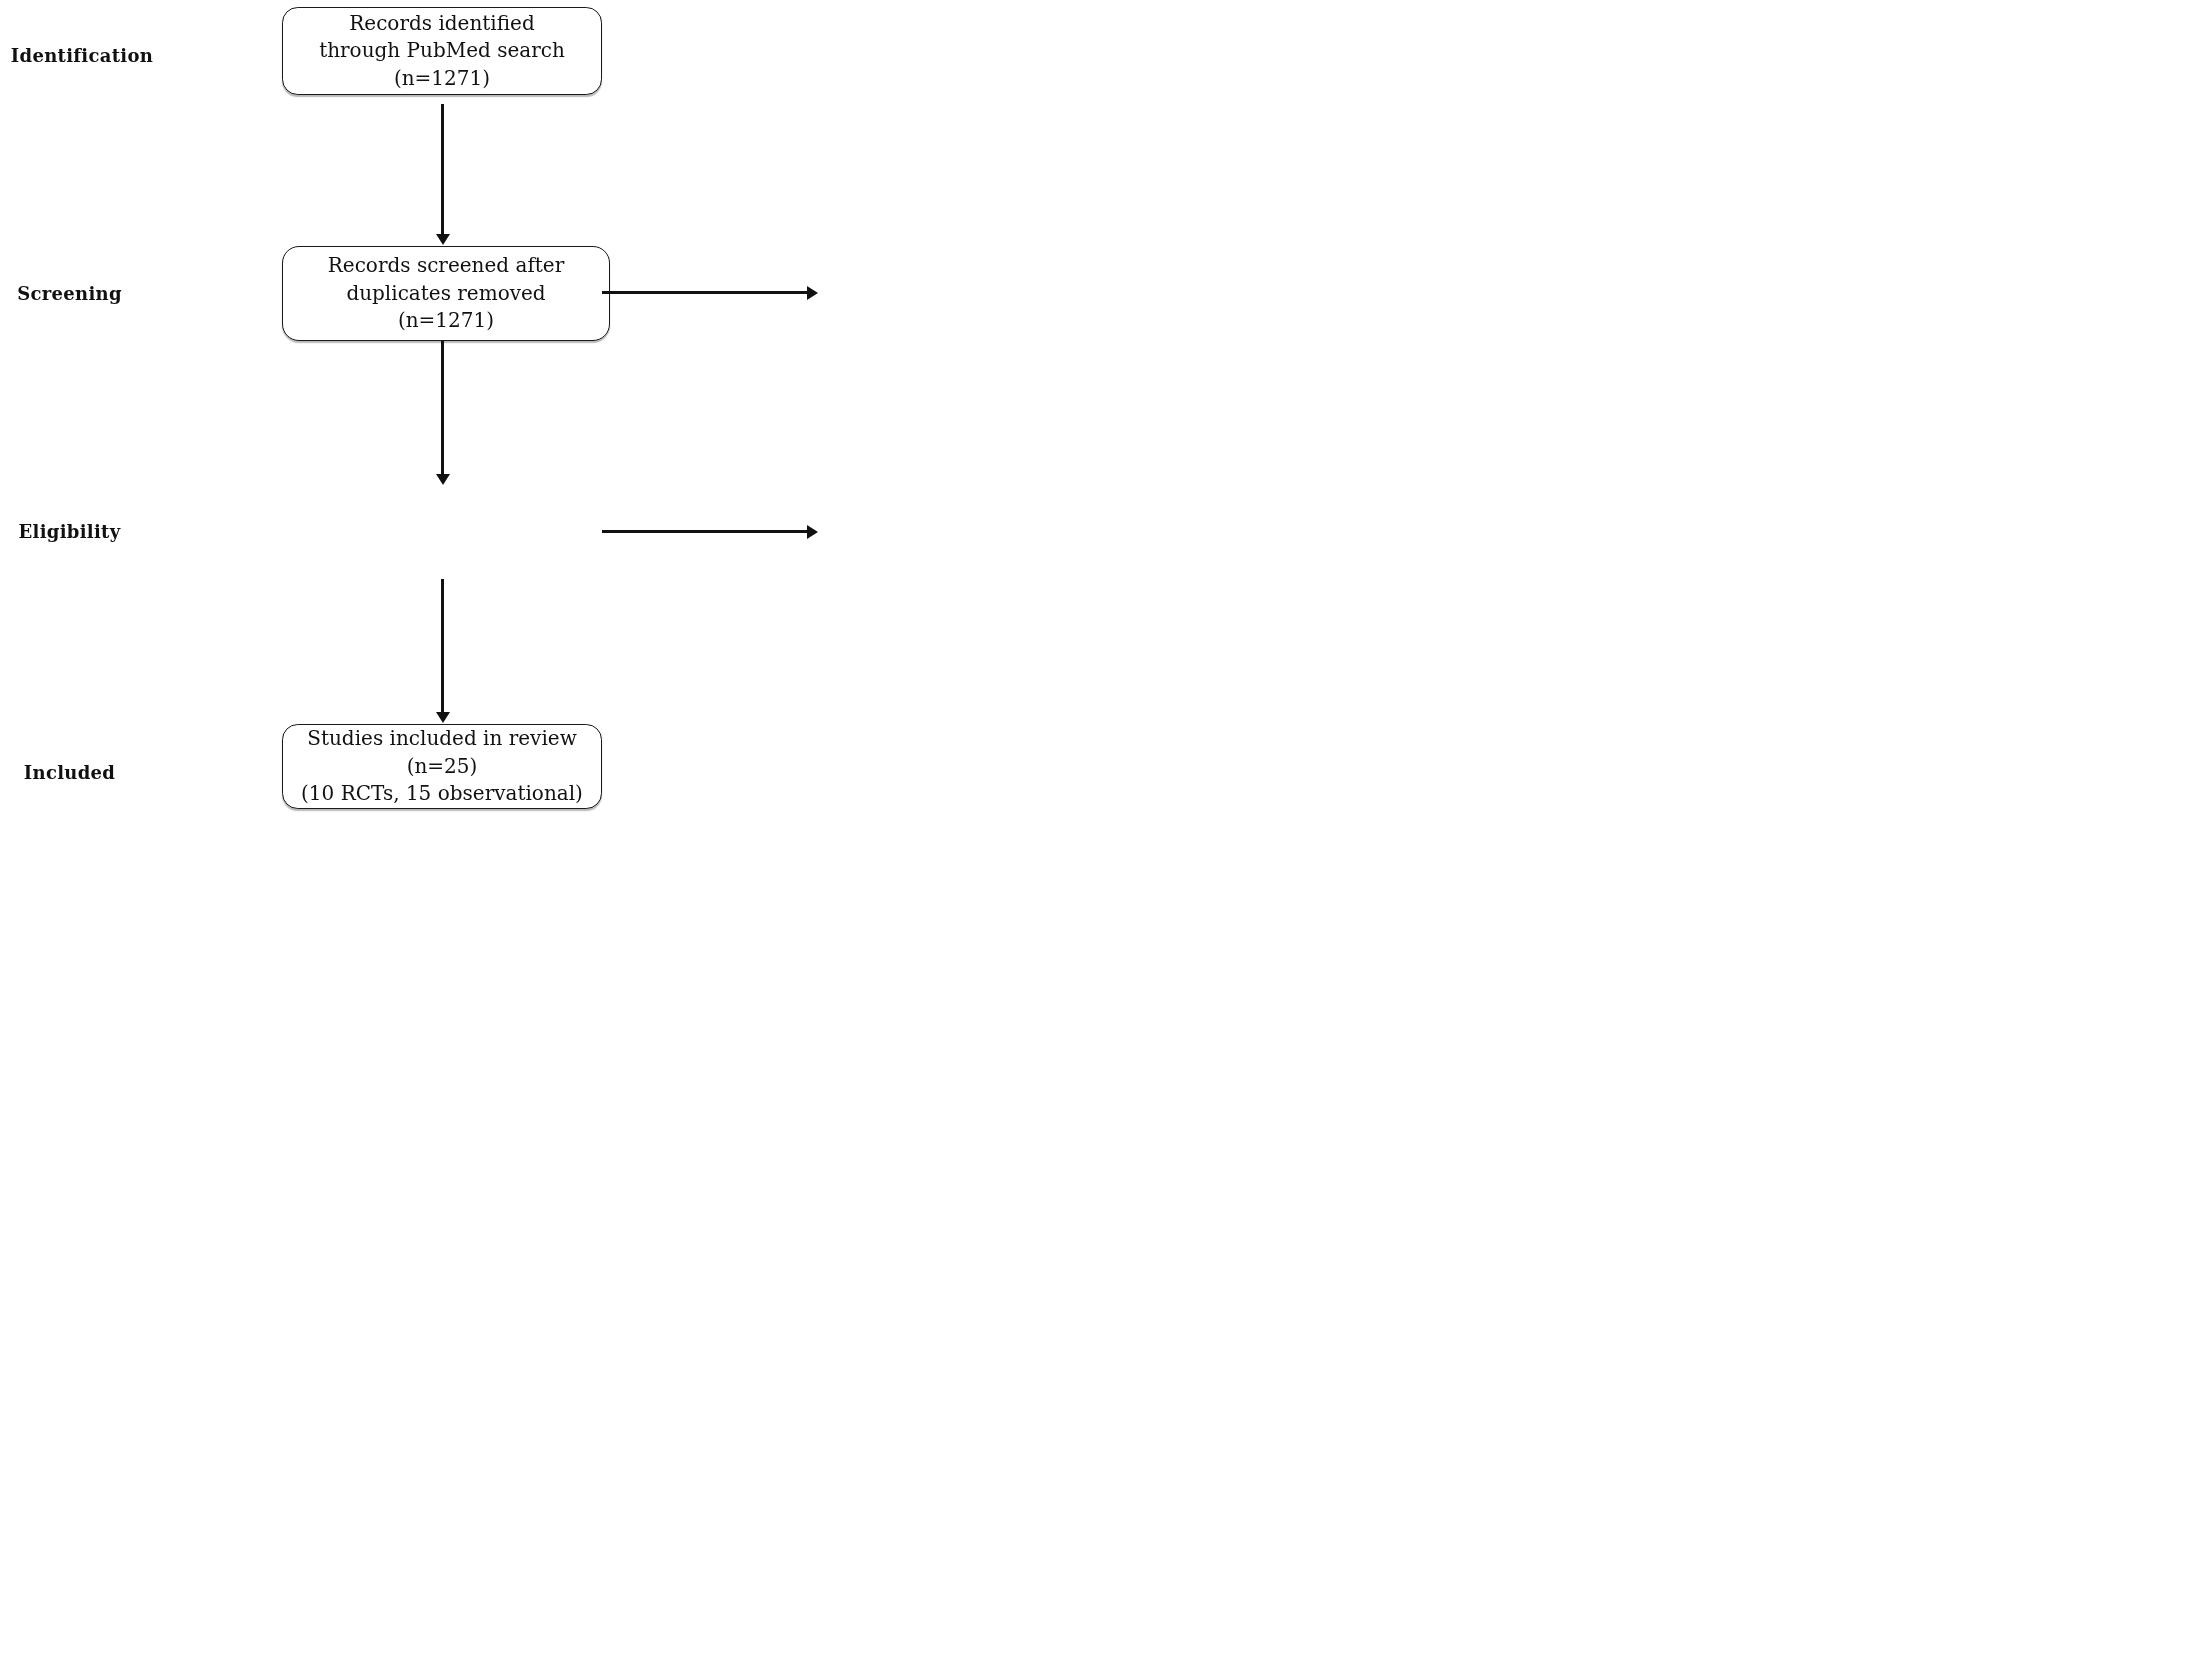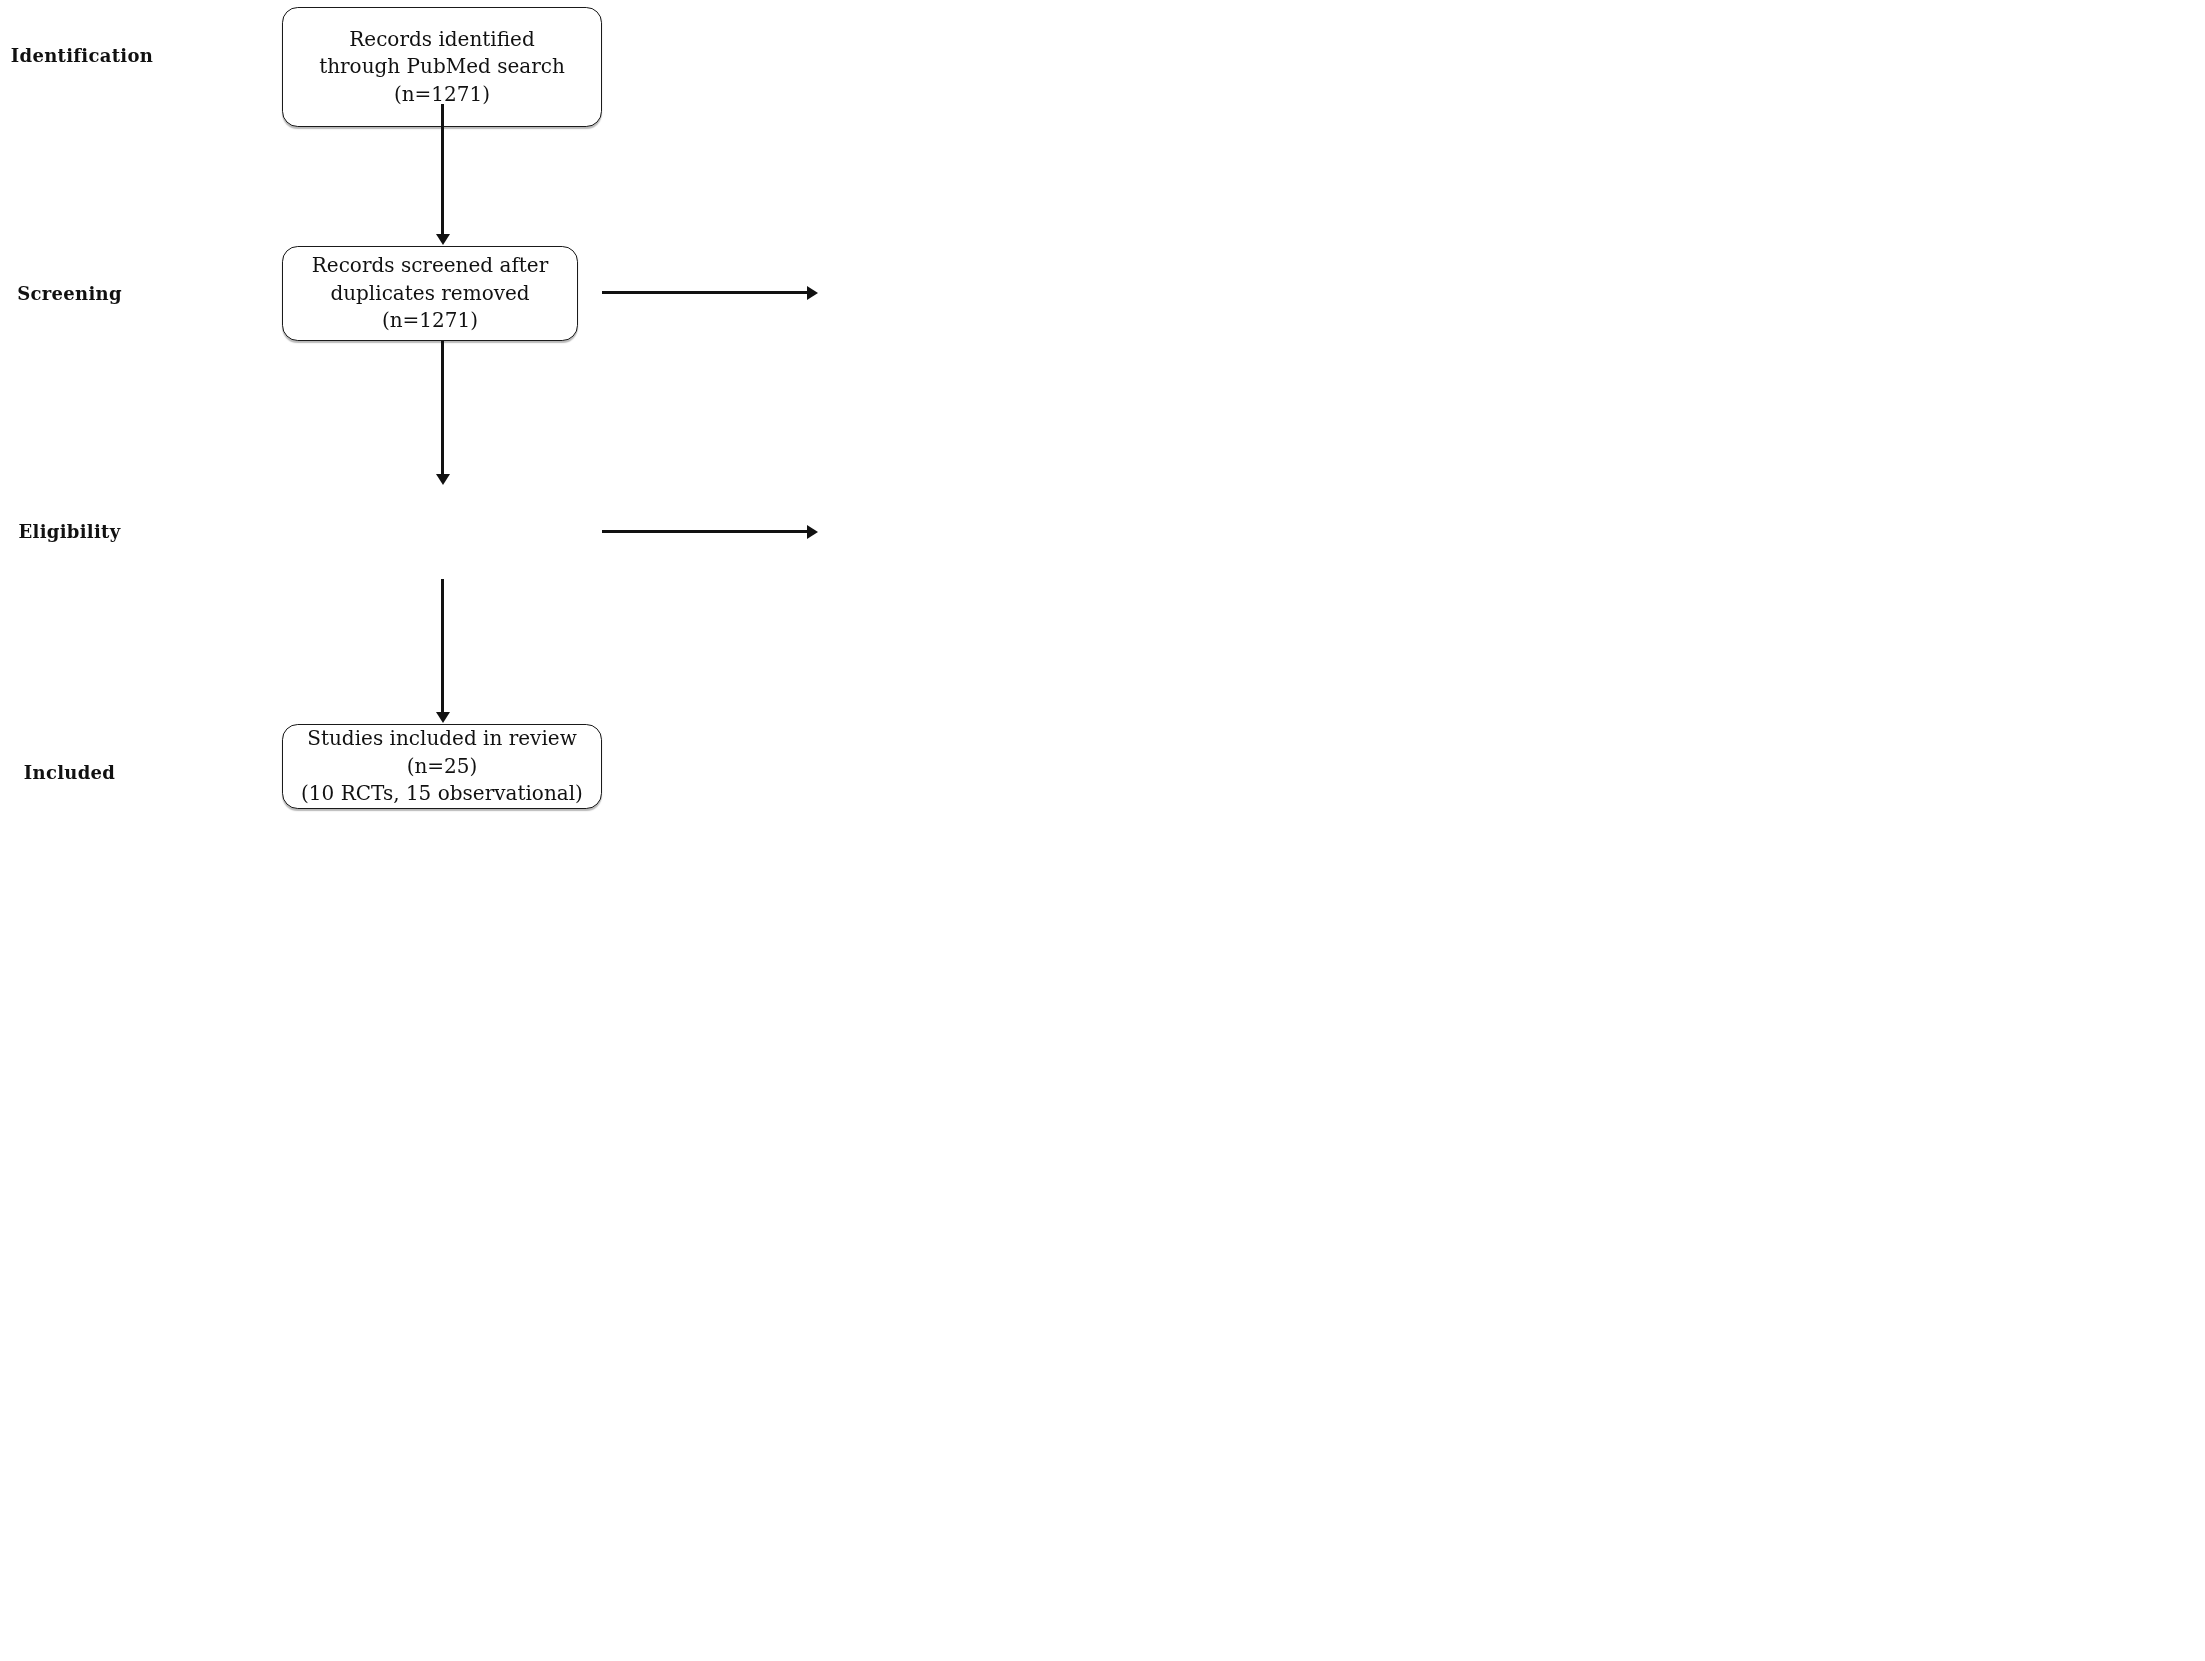--- a/index.html
+++ b/index.html
@@ -63,27 +63,27 @@
 </head>
 <body>
 
 <div class="canvas">
 
   <div class="stage-label" style="top:42px;padding-left:25px;">Identification</div>
   <div class="stage-label" style="top:280px;">Screening</div>
   <div class="stage-label" style="top:518px;">Eligibility</div>
   <div class="stage-label" style="top:759px;">Included</div>
 
-  <div class="flow-box main" style="left:282px;top:7.2px;width:320px;height:120px;">
+  <div class="flow-box main" style="left:282px;top:7.2px;width:320px;height:88px;">
     <div class="box-text">Records identified
 through PubMed search
 (n=1271)</div>
   </div>
 
-  <div class="flow-box main" style="left:282px;top:246px;width:296px;height:95px;">
+  <div class="flow-box main" style="left:282px;top:246px;width:328px;height:95px;border-radius:17px;">
     <div class="box-text">Records screened after
 duplicates removed
 (n=1271)</div>
   </div>
 
 
   <div class="flow-box main" style="left:282px;top:724px;width:320px;height:85px;">
     <div class="box-text">Studies included in review
 (n=25)
 (10 RCTs, 15 observational)</div>

